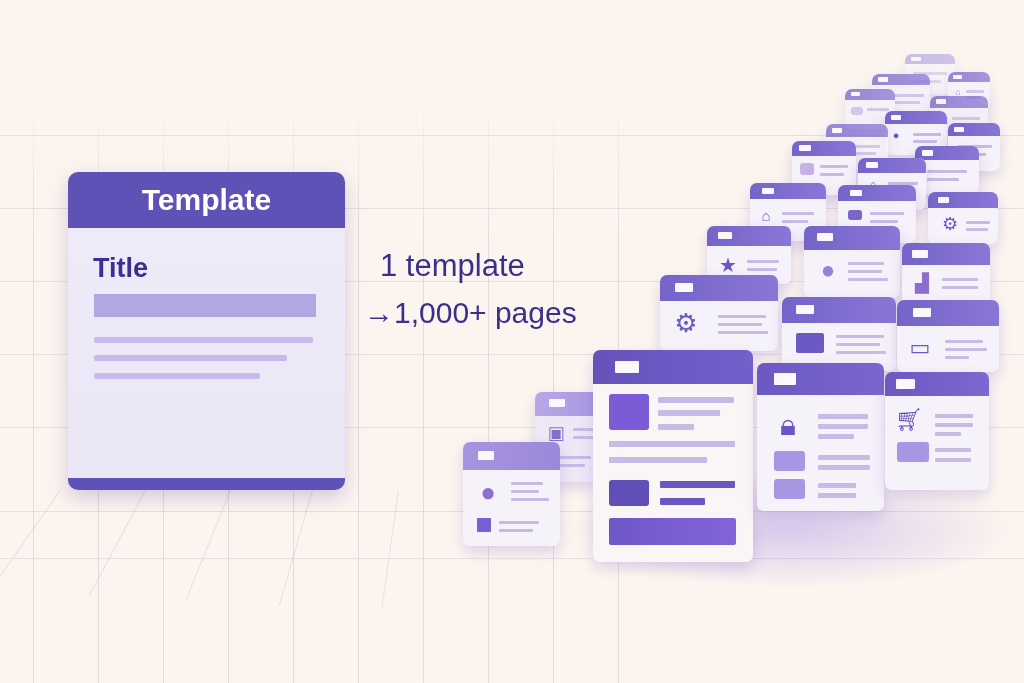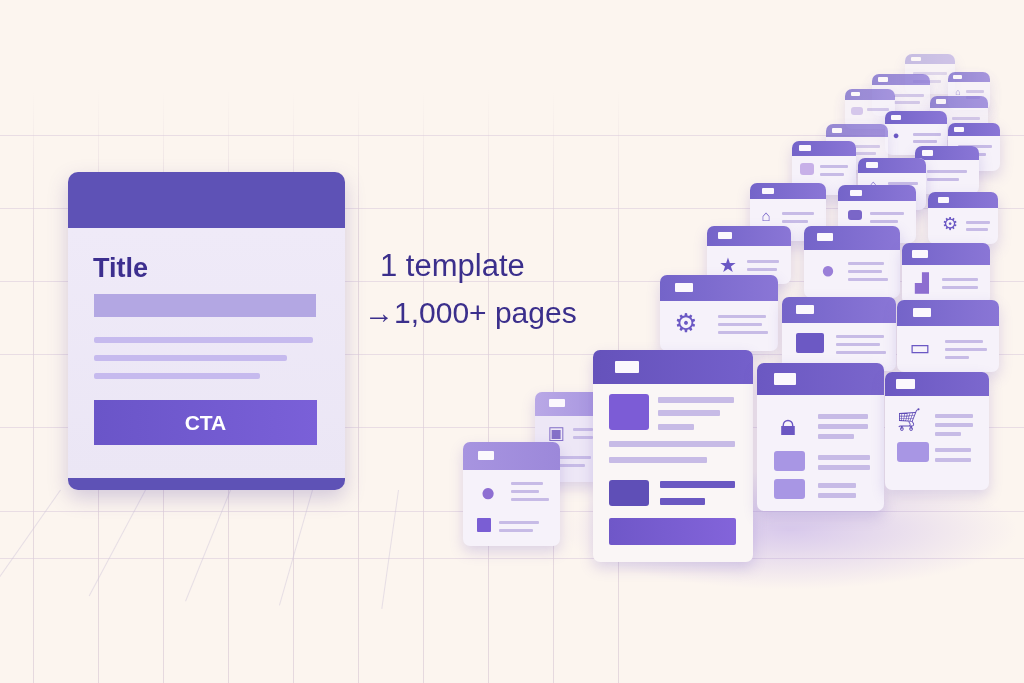--- a/index.html
+++ b/index.html
@@ -96,27 +96,27 @@
   <div class="grid-diag" style="left:60px; transform:rotate(35deg)"></div>
   <div class="grid-diag" style="left:145px; transform:rotate(28deg)"></div>
   <div class="grid-diag" style="left:230px; transform:rotate(22deg)"></div>
   <div class="grid-diag" style="left:312px; transform:rotate(16deg)"></div>
   <div class="grid-diag" style="left:398px; transform:rotate(8deg)"></div>
 </div>
 
 <div class="glow"></div>
 
 <div class="template-card">
+  <div class="header">Template</div>
   <div class="body">
     <div class="title">Title</div>
     <div class="title-bar"></div>
     <div class="line" style="top:109px; width:219px"></div>
     <div class="line" style="top:127px; width:193px"></div>
     <div class="line" style="top:145px; width:166px"></div>
-    <div class="cta">CTA</div>
   </div>
 </div>
 
 <div class="caption caption-1">1 template</div>
 <div class="caption caption-2">
   <span>→</span><span>1,000+ pages</span>
 </div>
 
 <div class="page faded2" style="left:905px; top:54px; width:50px; height:40px">
   <div class="ph" style="height:10px; opacity:.7"></div>

